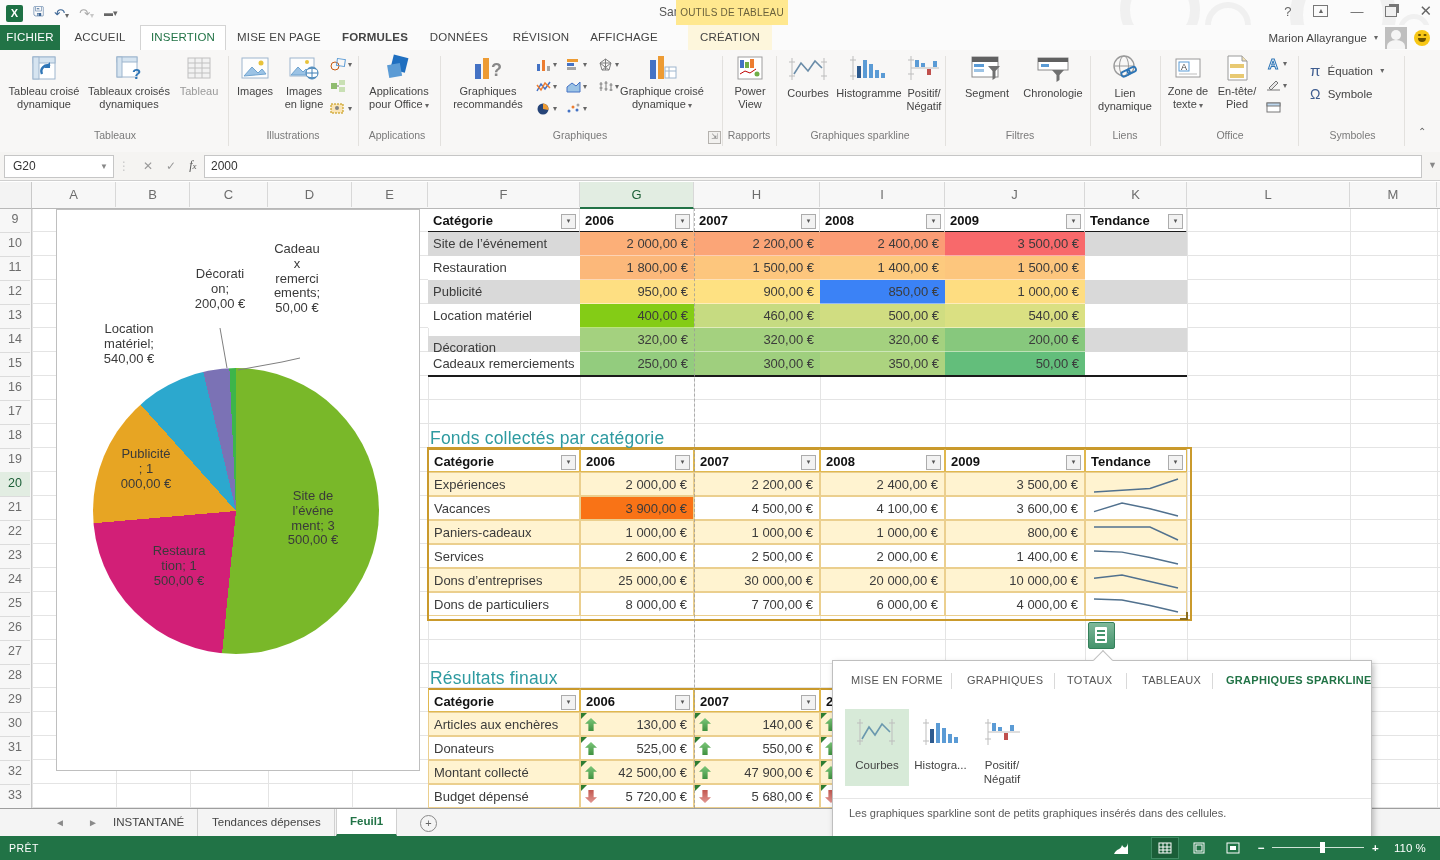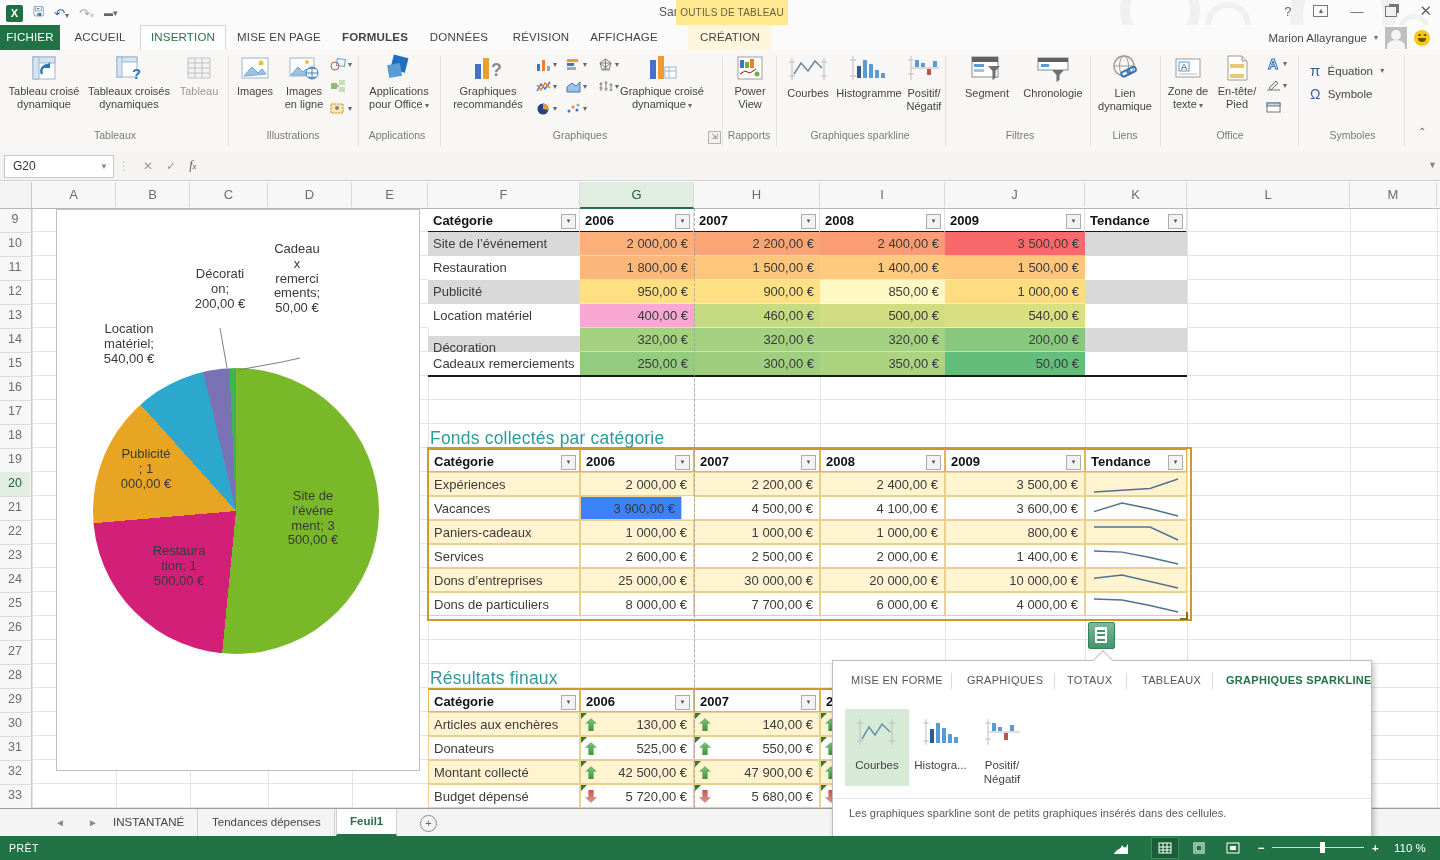--- a/index.html
+++ b/index.html
@@ -496,20 +496,21 @@
 </div>
 
 <div class="fbar">
   <div class="namebox"><span>G20</span><span class="nb-caret">▼</span></div>
   <div class="fbtns">
     <span style="color:#C8C8C8;">⋮</span>
     <span>✕</span>
     <span>✓</span>
     <span class="fx">f<i style="font-size:9px;">x</i></span>
   </div>
+  <div class="ffield">2000</div>
   <div class="fexp">▼</div>
 </div>
 
 <div class="gridbg" id="gridbg"></div>
 <div id="vlines">
       <div class="vline" style="left: 32px;"></div>
       <div class="vline" style="left: 116px;"></div>
       <div class="vline" style="left: 190px;"></div>
       <div class="vline" style="left: 268px;"></div>
       <div class="vline" style="left: 352px;"></div>
@@ -612,25 +613,25 @@
       <div class="tcell" style="left: 1085px; top: 232px; width: 102px; background: rgb(217, 217, 217);"></div>
       <div class="tcell cat" style="left: 428px; top: 256px; width: 152px; background: rgb(255, 255, 255);">Restauration</div>
       <div class="tcell num" style="left: 580px; top: 256px; width: 114px; background: rgb(252, 184, 122); border-bottom: 1px solid rgba(255, 255, 255, 0.45);">1 800,00 €</div>
       <div class="tcell num" style="left: 694px; top: 256px; width: 126px; background: rgb(253, 198, 125); border-bottom: 1px solid rgba(255, 255, 255, 0.45);">1 500,00 €</div>
       <div class="tcell num" style="left: 820px; top: 256px; width: 125px; background: rgb(253, 202, 126); border-bottom: 1px solid rgba(255, 255, 255, 0.45);">1 400,00 €</div>
       <div class="tcell num" style="left: 945px; top: 256px; width: 140px; background: rgb(253, 198, 125); border-bottom: 1px solid rgba(255, 255, 255, 0.45);">1 500,00 €</div>
       <div class="tcell" style="left: 1085px; top: 256px; width: 102px; background: rgb(255, 255, 255);"></div>
       <div class="tcell cat" style="left: 428px; top: 280px; width: 152px; background: rgb(217, 217, 217);">Publicité</div>
       <div class="tcell num" style="left: 580px; top: 280px; width: 114px; background: rgb(254, 223, 130); border-bottom: 1px solid rgba(255, 255, 255, 0.45);">950,00 €</div>
       <div class="tcell num" style="left: 694px; top: 280px; width: 126px; background: rgb(254, 225, 130); border-bottom: 1px solid rgba(255, 255, 255, 0.45);">900,00 €</div>
-      <div class="tcell num" style="left: 820px; top: 280px; width: 125px; background: #fef9c3; border-bottom: 1px solid rgba(255, 255, 255, 0.45);">850,00 €</div>
+      <div class="tcell num" style="left: 820px; top: 280px; width: 125px; background: #3b82f6; border-bottom: 1px solid rgba(255, 255, 255, 0.45);">850,00 €</div>
       <div class="tcell num" style="left: 945px; top: 280px; width: 140px; background: rgb(254, 221, 129); border-bottom: 1px solid rgba(255, 255, 255, 0.45);">1 000,00 €</div>
       <div class="tcell" style="left: 1085px; top: 280px; width: 102px; background: rgb(217, 217, 217);"></div>
       <div class="tcell cat" style="left: 428px; top: 304px; width: 152px; background: rgb(255, 255, 255);">Location matériel</div>
-      <div class="tcell num" style="left: 580px; top: 304px; width: 114px; background: #f9a8d4; border-bottom: 1px solid rgba(255, 255, 255, 0.45);">400,00 €</div>
+      <div class="tcell num" style="left: 580px; top: 304px; width: 114px; background: #84cc16; border-bottom: 1px solid rgba(255, 255, 255, 0.45);">400,00 €</div>
       <div class="tcell num" style="left: 694px; top: 304px; width: 126px; background: rgb(198, 219, 129); border-bottom: 1px solid rgba(255, 255, 255, 0.45);">460,00 €</div>
       <div class="tcell num" style="left: 820px; top: 304px; width: 125px; background: rgb(208, 221, 129); border-bottom: 1px solid rgba(255, 255, 255, 0.45);">500,00 €</div>
       <div class="tcell num" style="left: 945px; top: 304px; width: 140px; background: rgb(218, 224, 130); border-bottom: 1px solid rgba(255, 255, 255, 0.45);">540,00 €</div>
       <div class="tcell" style="left: 1085px; top: 304px; width: 102px; background: rgb(255, 255, 255);"></div>
       <div class="tcell cat" style="left: 428px; top: 328px; width: 152px; background: rgb(217, 217, 217); margin-top: 8px;">Décoration</div>
       <div class="tcell num" style="left: 580px; top: 328px; width: 114px; background: rgb(164, 209, 127); border-bottom: 1px solid rgba(255, 255, 255, 0.45);">320,00 €</div>
       <div class="tcell num" style="left: 694px; top: 328px; width: 126px; background: rgb(164, 209, 127); border-bottom: 1px solid rgba(255, 255, 255, 0.45);">320,00 €</div>
       <div class="tcell num" style="left: 820px; top: 328px; width: 125px; background: rgb(164, 209, 127); border-bottom: 1px solid rgba(255, 255, 255, 0.45);">320,00 €</div>
       <div class="tcell num" style="left: 945px; top: 328px; width: 140px; background: rgb(135, 200, 125); border-bottom: 1px solid rgba(255, 255, 255, 0.45);">200,00 €</div>
       <div class="tcell" style="left: 1085px; top: 328px; width: 102px; background: rgb(217, 217, 217);"></div>
@@ -654,21 +655,21 @@
       <div class="tcell num" style="left: 580px; top: 472px; width: 114px; background: rgb(255, 243, 208); border: 1px solid rgb(235, 207, 142);">2 000,00 €</div>
       <div class="tcell num" style="left: 694px; top: 472px; width: 126px; background: rgb(255, 243, 208); border: 1px solid rgb(235, 207, 142);">2 200,00 €</div>
       <div class="tcell num" style="left: 820px; top: 472px; width: 125px; background: rgb(255, 243, 208); border: 1px solid rgb(235, 207, 142);">2 400,00 €</div>
       <div class="tcell num" style="left: 945px; top: 472px; width: 140px; background: rgb(255, 243, 208); border: 1px solid rgb(235, 207, 142);">3 500,00 €</div>
       <div class="tcell" style="left: 1085px; top: 472px; width: 102px; background: rgb(255, 243, 208); border: 1px solid rgb(235, 207, 142);">
         <svg class="sparksvg" width="100" height="23">
           <polyline points="8,19 36,17.266666666666666 64,15.533333333333333 92,6" fill="none" stroke="#51718E" stroke-width="1.4"></polyline>
         </svg>
       </div>
       <div class="tcell cat" style="left: 428px; top: 496px; width: 152px; background: rgb(255, 255, 255); border: 1px solid rgb(235, 207, 142);">Vacances</div>
-      <div class="tcell num" style="left: 580px; top: 496px; width: 102px; background: #3b82f6; border: 1px solid rgb(235, 207, 142);">3 900,00 €</div>
+      <div class="tcell num" style="left: 580px; top: 496px; width: 114px; background: #f97316; border: 1px solid rgb(235, 207, 142);">3 900,00 €</div>
       <div class="tcell num" style="left: 694px; top: 496px; width: 126px; background: rgb(255, 255, 255); border: 1px solid rgb(235, 207, 142);">4 500,00 €</div>
       <div class="tcell num" style="left: 820px; top: 496px; width: 125px; background: rgb(255, 255, 255); border: 1px solid rgb(235, 207, 142);">4 100,00 €</div>
       <div class="tcell num" style="left: 945px; top: 496px; width: 140px; background: rgb(255, 255, 255); border: 1px solid rgb(235, 207, 142);">3 600,00 €</div>
       <div class="tcell" style="left: 1085px; top: 496px; width: 102px; background: rgb(255, 255, 255); border: 1px solid rgb(235, 207, 142);">
         <svg class="sparksvg" width="100" height="23">
           <polyline points="8,14.666666666666668 36,6 64,11.777777777777779 92,19" fill="none" stroke="#51718E" stroke-width="1.4"></polyline>
         </svg>
       </div>
       <div class="tcell cat" style="left: 428px; top: 520px; width: 152px; background: rgb(255, 243, 208); border: 1px solid rgb(235, 207, 142);">Paniers-cadeaux</div>
       <div class="tcell num" style="left: 580px; top: 520px; width: 114px; background: rgb(255, 243, 208); border: 1px solid rgb(235, 207, 142);">1 000,00 €</div>

